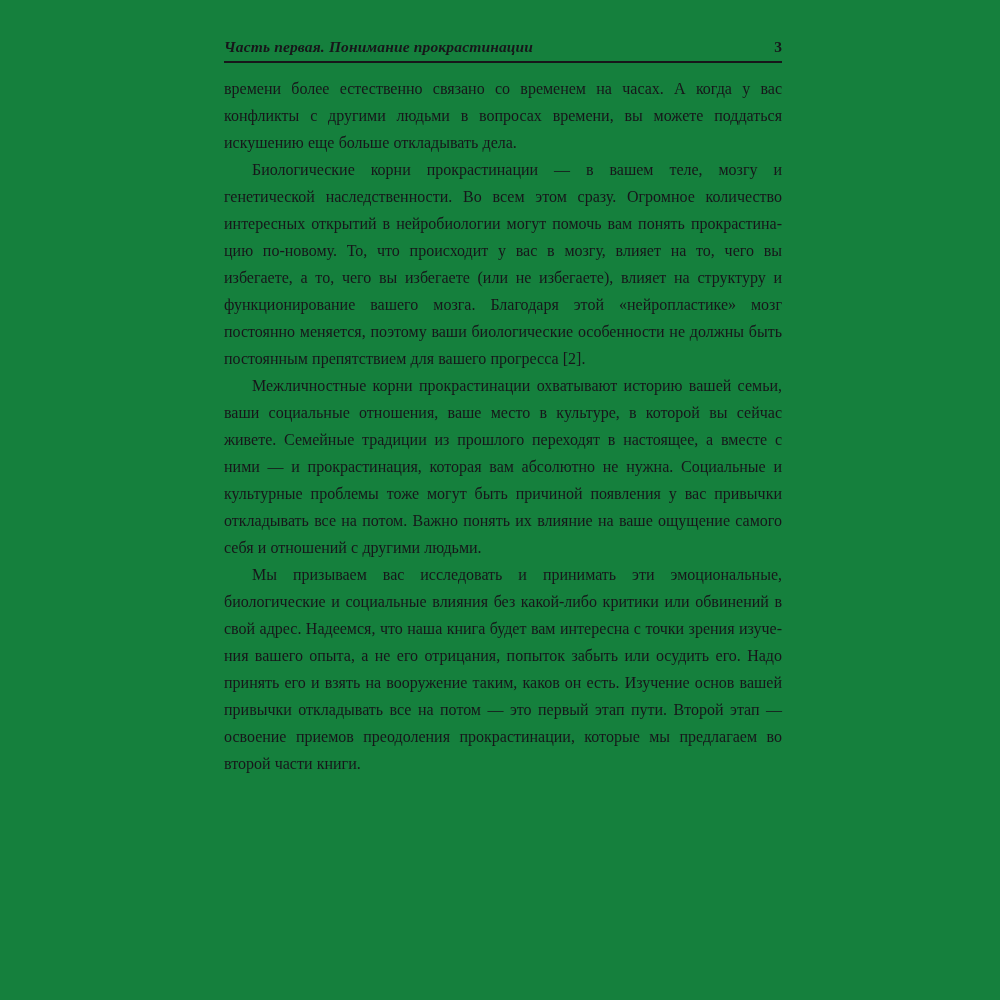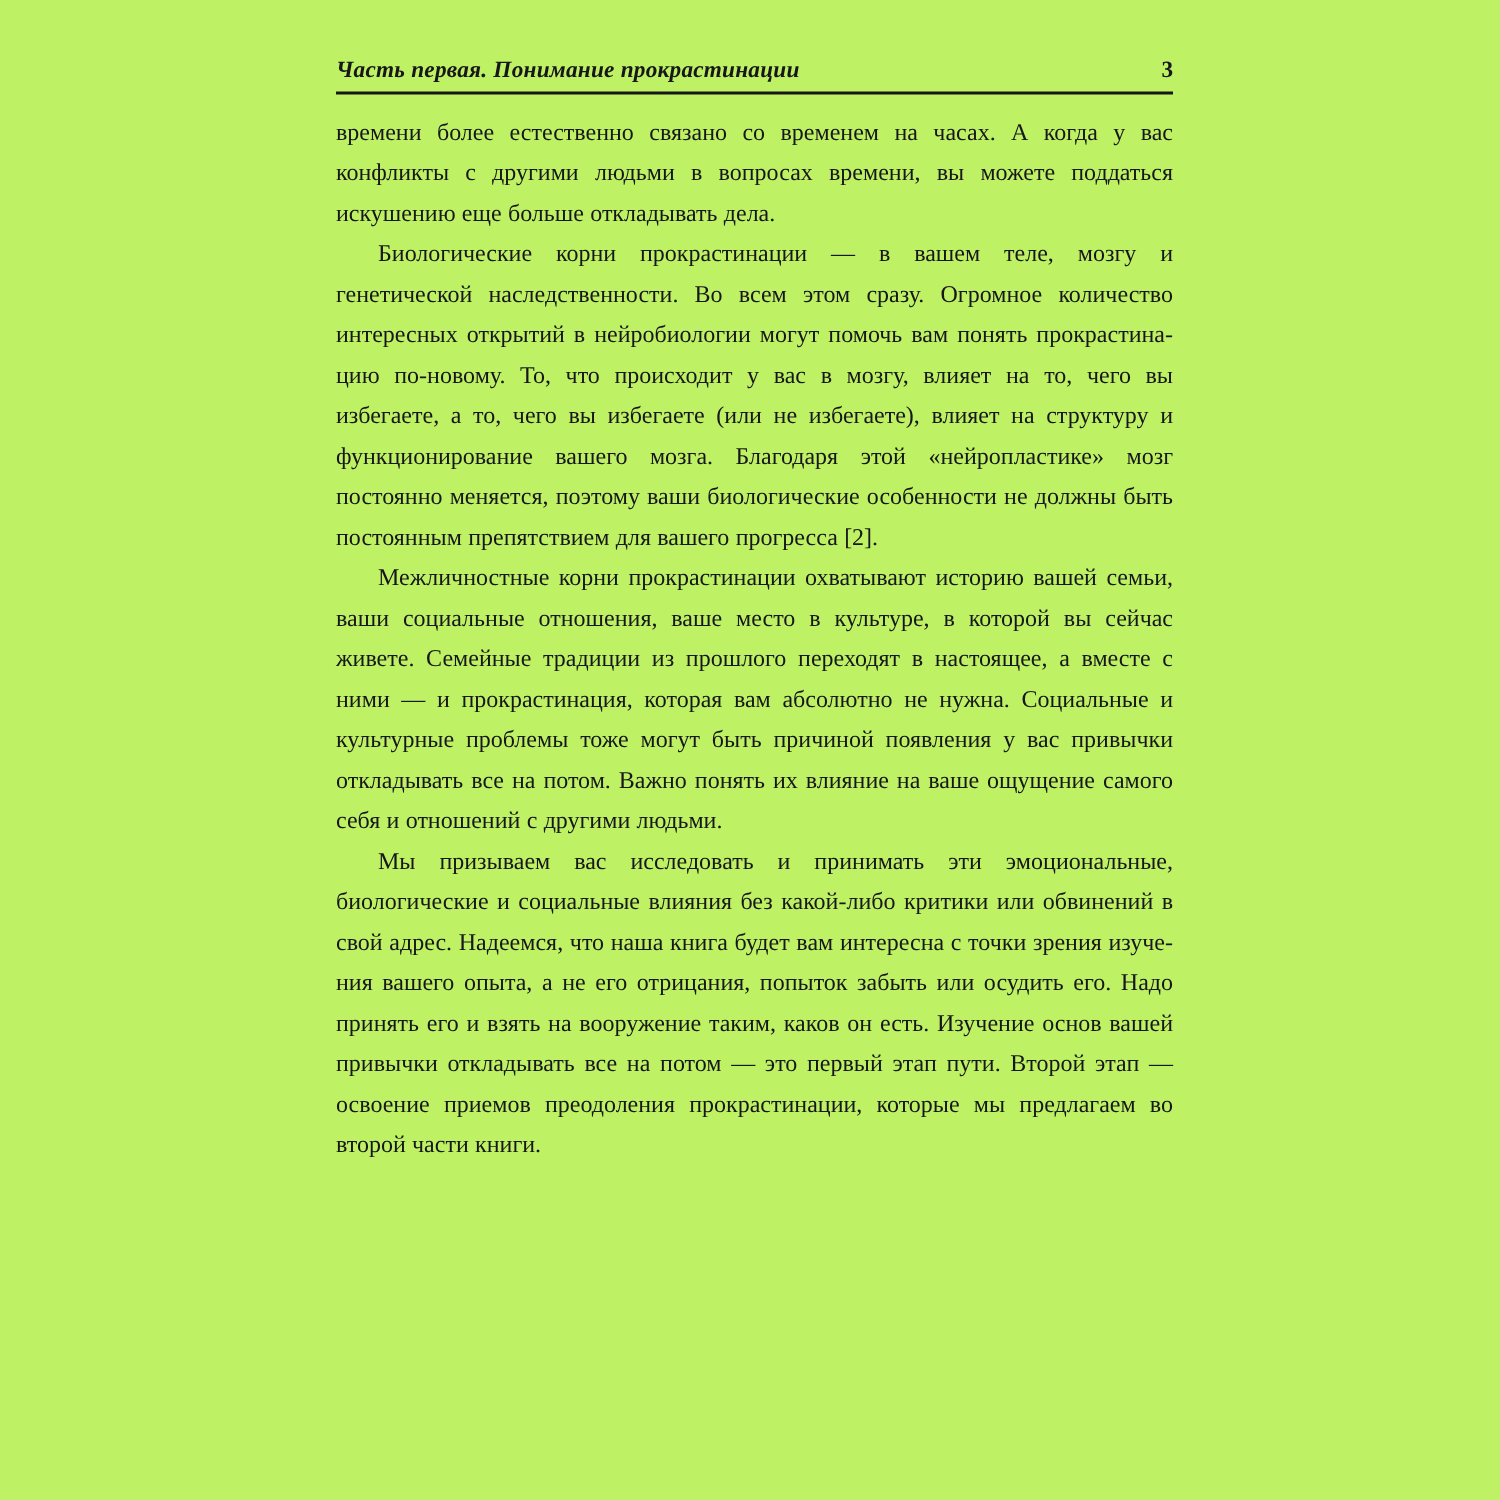--- a/index.html
+++ b/index.html
@@ -12,21 +12,21 @@
     height: 1000px;
     overflow: hidden;
     font-family: "Liberation Serif", "DejaVu Serif", serif;
     color: #17161a;
   }
 
   #page {
     position: relative;
     width: 1000px;
     height: 1000px;
-    background: #bef264;
+    background: #15803d;
   }
 
   
   .column {
     position: absolute;
     left: 224px;
     top: 38px;
     width: 558px;
   }
 

